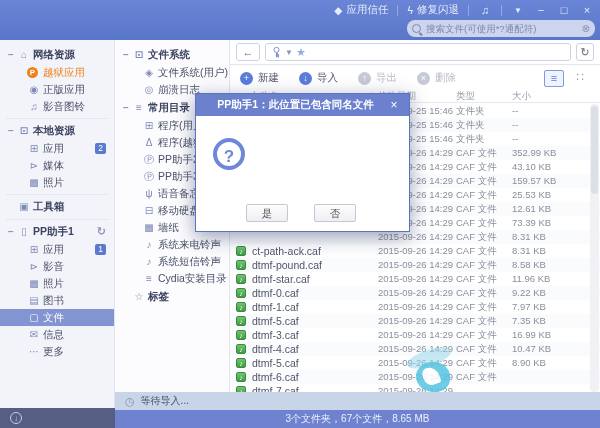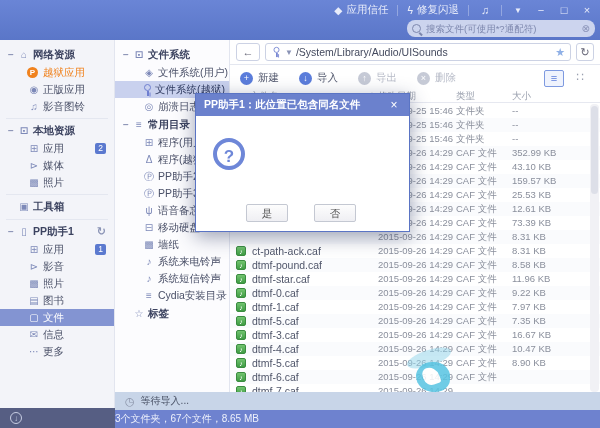--- a/index.html
+++ b/index.html
@@ -81,26 +81,26 @@
   .f-date { left:148px; color:#8a8f9c; font-size:9.5px; }
   .f-type { left:226px; color:#8a8f9c; font-size:9.5px; }
   .f-size { left:282px; color:#8a8f9c; font-size:9.5px; }
   .scrollbar { position:absolute; right:1px; top:64px; width:9px; height:288px; background:#f1f1f5; border-radius:4px; }
   .thumb { position:absolute; left:1px; top:2px; width:7px; height:88px; background:#dddfe8; border-radius:4px; }
 
   
   .wait-bar { position:absolute; left:115px; top:392px; width:485px; height:18px; background:#c8d5e8; display:flex; align-items:center; padding-left:10px; gap:6px; }
   .wait-bar .clock { color:#8a93a8; font-size:11px; }
   .wait-bar .txt { color:#4a5266; font-size:10px; }
-  .status-bar { position:absolute; left:115px; top:410px; width:485px; height:18px; background:#6e82cf; color:#eef1fb; font-size:10px; line-height:18px; text-align:left; }
+  .status-bar { position:absolute; left:115px; top:410px; width:485px; height:18px; background:#6e82cf; color:#eef1fb; font-size:10px; line-height:18px; text-align:center; }
 
   
   .dialog { position:absolute; left:195px; top:93px; width:215px; height:139px; background:#fff; border:1px solid #5a74c4; box-shadow:0 5px 18px rgba(40,50,90,.45); z-index:30; }
   .dlg-title { height:22px; background:#6b81cd; display:flex; align-items:center; padding:0 8px; }
-  .dlg-title .t { color:#fff; font-size:10.5px; font-weight:bold; flex:1; }
+  .dlg-title .t { color:#fff; font-size:10.5px; font-weight:bold; flex:1;text-align:center; }
   .dlg-close { color:#fff; font-size:12px; cursor:pointer; width:14px; text-align:center; }
   .q-circle { position:absolute; left:17px; top:44px; width:32px; height:32px; border:4px solid #6e87d8; border-radius:50%; color:#6e87d8; font-size:17px; font-weight:bold; text-align:center; line-height:30px; }
   .dlg-msg { position:absolute; left:58px; top:36px; width:148px; font-size:10px; color:#555b6e; line-height:1.6; word-break:break-all; }
   .dlg-btn { position:absolute; width:42px; height:18px; border:1px solid #c4c8d2; border-radius:2px; background:linear-gradient(#fdfdfd,#efeff3); font-size:10.5px; color:#555; text-align:center; line-height:16px; cursor:pointer; }
   .btn-yes { left:50px; top:110px; } .btn-no { left:118px; top:110px; }
 
   
   .watermark { position:absolute; left:408px; top:348px; width:192px; height:62px; z-index:20; pointer-events:none; }
   .swan { position:absolute; left:8px; top:14px; width:34px; height:30px; background:#57c4e2; border-radius:50% 50% 45% 55%; opacity:.85; }
   .swan::after { content:""; position:absolute; left:7px; top:5px; width:16px; height:18px; background:#fff; border-radius:60% 100% 20% 80%; transform:rotate(-20deg); }
@@ -227,24 +227,20 @@
   <div class="tree" id="tree-list">
       <div class="tree-head">
         <span class="collapse">−</span>
         <span class="ic filesystem-icon">⊡</span>
         <span class="lbl">文件系统</span>
       </div>
       <div class="tree-row">
         <span class="ic lock-icon">◈</span>
         <span class="lbl">文件系统(用户)</span>
       </div>
-      <div class="tree-row selected">
-        <span class="ic key-icon"></span>
-        <span class="lbl">文件系统(越狱)</span>
-      </div>
       <div class="tree-row">
         <span class="ic crash-log-icon">◎</span>
         <span class="lbl">崩溃日志</span>
       </div>
       <div class="tree-head">
         <span class="collapse">−</span>
         <span class="ic folder-list-icon">≡</span>
         <span class="lbl">常用目录</span>
       </div>
       <div class="tree-row">
@@ -293,21 +289,20 @@
         <span class="lbl">标签</span>
       </div>
     </div>
 
   <div class="main">
     <div class="navbar">
       <div class="back-btn">←</div>
       <div class="addr">
         <span class="key-icon" style="transform:scale(.85);"></span>
         <span class="caret">▼</span>
-        <span class="path">/System/Library/Audio/UISounds</span>
         <span class="star">★</span>
       </div>
       <div class="refresh-btn">↻</div>
     </div>
     <div class="toolbar">
       <div class="tool">
         <span class="circ">+</span>
         <span>新建</span>
       </div>
       <div class="tool">
@@ -435,21 +430,21 @@
           <span class="f-name">dtmf-5.caf</span>
           <span class="f-date">2015-09-26 14:29</span>
           <span class="f-type">CAF 文件</span>
           <span class="f-size">7.35 KB</span>
         </div>
         <div class="frow">
           <span class="f-icon">♪</span>
           <span class="f-name">dtmf-3.caf</span>
           <span class="f-date">2015-09-26 14:29</span>
           <span class="f-type">CAF 文件</span>
-          <span class="f-size">16.67 KB</span>
+          <span class="f-size">16.99 KB</span>
         </div>
         <div class="frow">
           <span class="f-icon">♪</span>
           <span class="f-name">dtmf-4.caf</span>
           <span class="f-date">2015-09-26 14:29</span>
           <span class="f-type">CAF 文件</span>
           <span class="f-size">10.47 KB</span>
         </div>
         <div class="frow">
           <span class="f-icon">♪</span>

